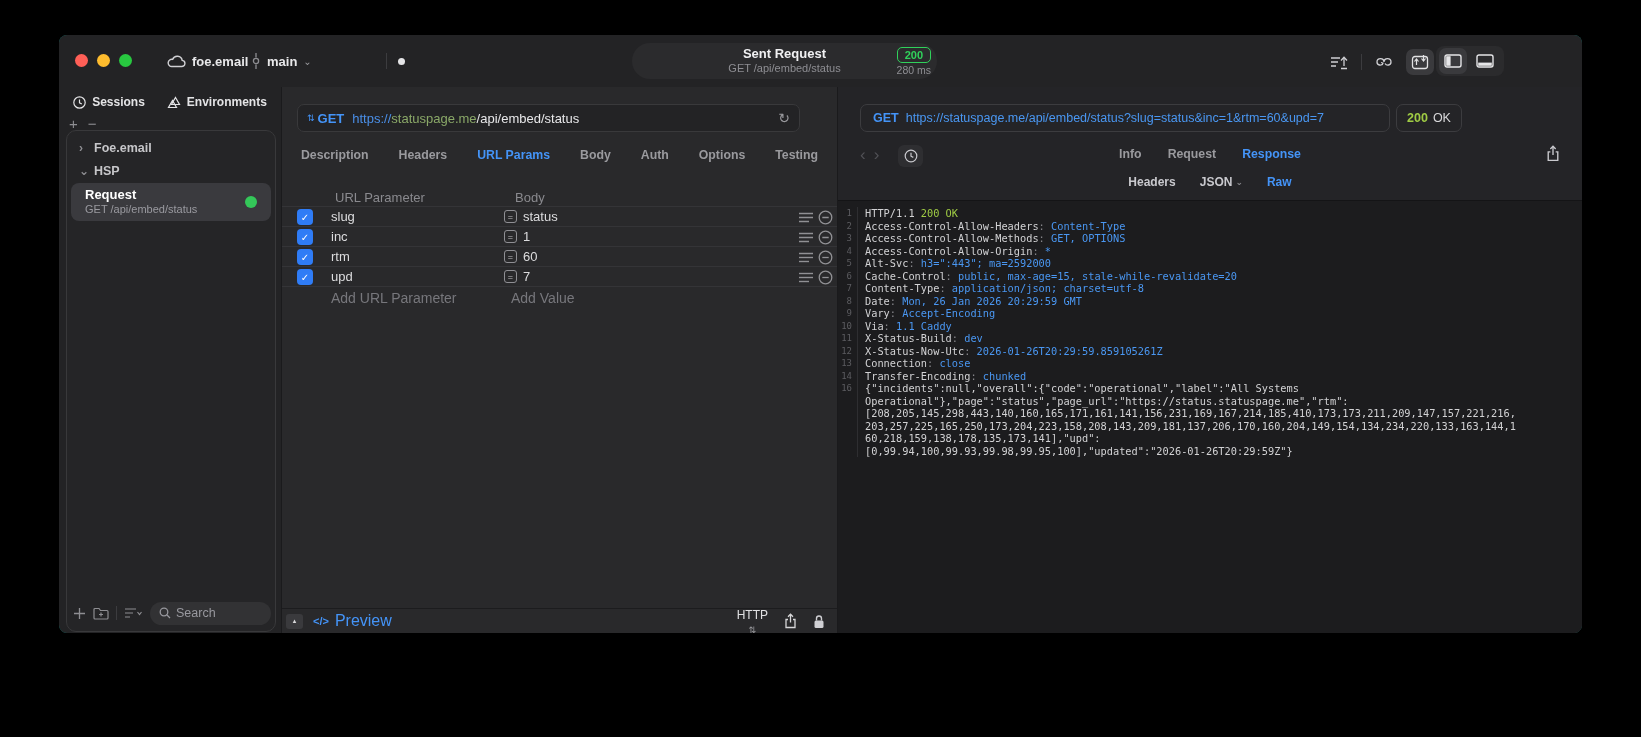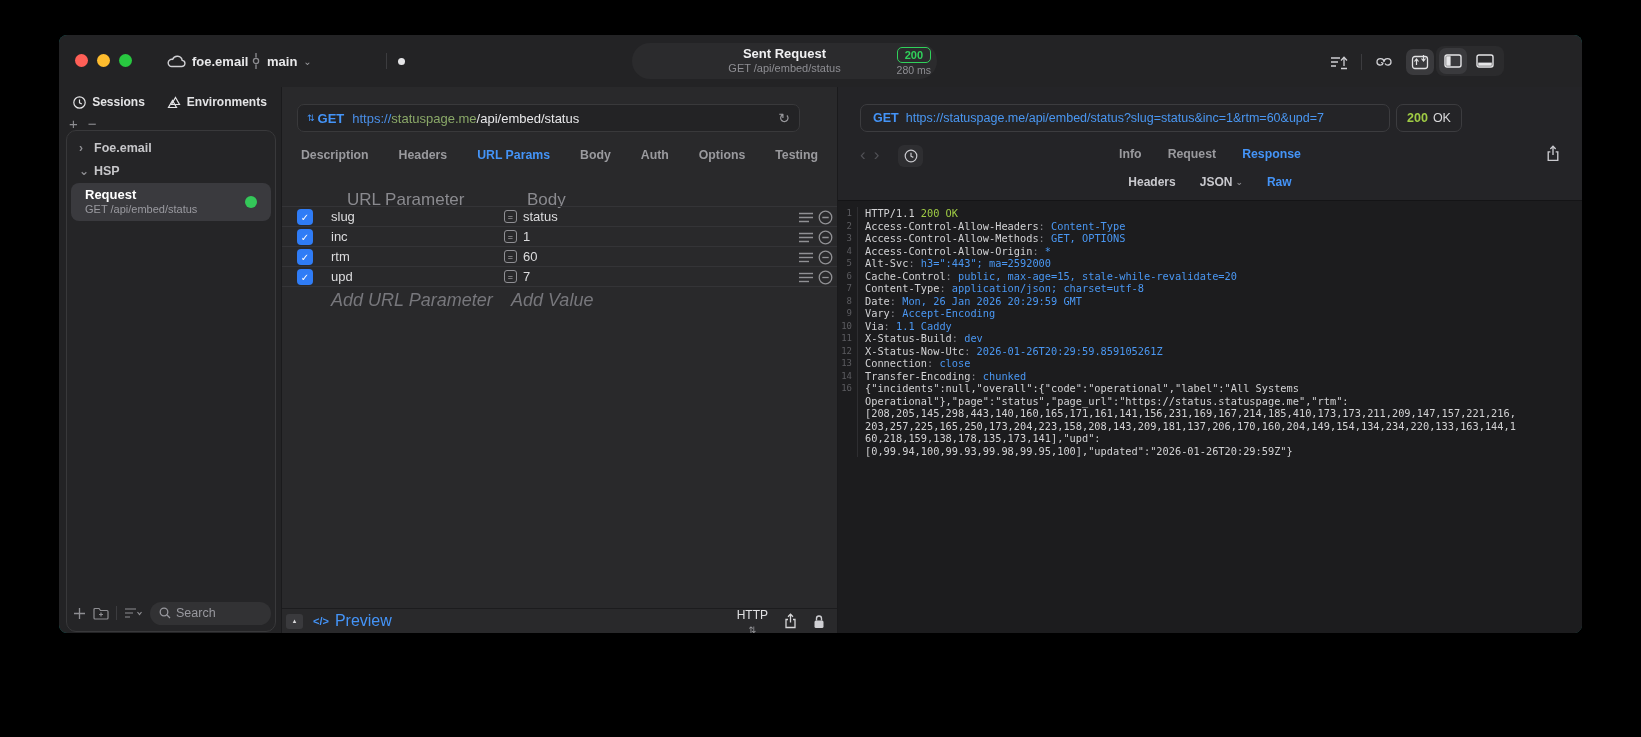--- a/index.html
+++ b/index.html
@@ -52,33 +52,33 @@
   
   .url-bar { position:absolute; left:15px; top:17px; width:503px; height:28px; background:#232325;
     border:1px solid #39393b; border-radius:7px; display:flex; align-items:center; padding:0 9px; font-size:13px; }
   .m-updown { color:#4494f8; font-size:9px; margin-right:3px; }
   .m-method { color:#4494f8; font-weight:700; margin-right:8px; }
   .u-scheme { color:#4a8fe8; } .u-host { color:#8aa868; } .u-path { color:#e8e8ea; }
   .m-refresh { margin-left:auto; color:#9a9a9e; font-size:14px; }
   .req-tabs { position:absolute; left:0; top:61px; width:100%; display:flex; justify-content:center; gap:30px; }
   .tab { color:#9a9a9e; font-size:12.3px; font-weight:600; }
   .tab.active { color:#4494f8; }
-  .p-head { position:absolute; left:16px; top:103px; width:100%; height:16px; color:#8a8a8f; font-size:17px; }
+  .p-head { position:absolute; left:4px; top:103px; width:100%; height:16px; color:#8a8a8f; font-size:13px; }
   .p-head span:first-child { position:absolute; left:49px; } .p-head span:last-child { position:absolute; left:229px; }
   .prows { position:absolute; left:0; top:119px; width:100%; }
   .prow { position:relative; height:20px; border-top:1px solid #343437; }
   .prow .cb { position:absolute; left:15px; top:2px; width:16px; height:16px; background:#2f7cf6; border-radius:4px;
     color:#fff; font-size:10px; font-weight:700; display:flex; align-items:center; justify-content:center; }
   .prow .pname { position:absolute; left:49px; top:2px; color:#dcdcde; font-size:13px; }
   .prow .eq { position:absolute; left:222px; top:3px; width:13px; height:13px; border:1px solid #8f8f94; border-radius:3px;
     color:#c0c0c4; font-size:9px; display:flex; align-items:center; justify-content:center; }
   .prow .pval { position:absolute; left:241px; top:2px; color:#dcdcde; font-size:13px; }
   .prow .ham { position:absolute; right:24px; top:5px; }
   .prow .mins { position:absolute; right:4px; top:3px; }
-  .addrow { position:relative; height:20px; border-top:1px solid #343437; color:#77777c; font-size:18px;font-style:italic; }
+  .addrow { position:relative; height:20px; border-top:1px solid #343437; color:#77777c; font-size:14px; }
   .addrow span:first-child { position:absolute; left:49px; top:3px; } .addrow span:last-child { position:absolute; left:229px; top:3px; }
   .mid-foot { position:absolute; left:0; bottom:0; width:100%; height:25px; border-top:1px solid #1c1c1e;
     display:flex; align-items:center; }
   .collapse-box { margin-left:4px; width:17px; height:15px; background:#3a3a3d; border-radius:3px;
     color:#d8d8da; font-size:7px; display:flex; align-items:center; justify-content:center; }
   .prev-code { margin-left:10px; color:#4494f8; font-size:11px; font-weight:700; }
   .prev-lbl { margin-left:6px; color:#4494f8; font-size:16px; }
   .foot-right { margin-left:auto; display:flex; align-items:center; gap:16px; padding-right:12px; }
   .http-lbl { color:#e0e0e2; font-size:12px; display:flex; align-items:center; gap:3px;flex-direction:column; }
   .http-lbl .ar { color:#9a9a9e; font-size:9px; }

